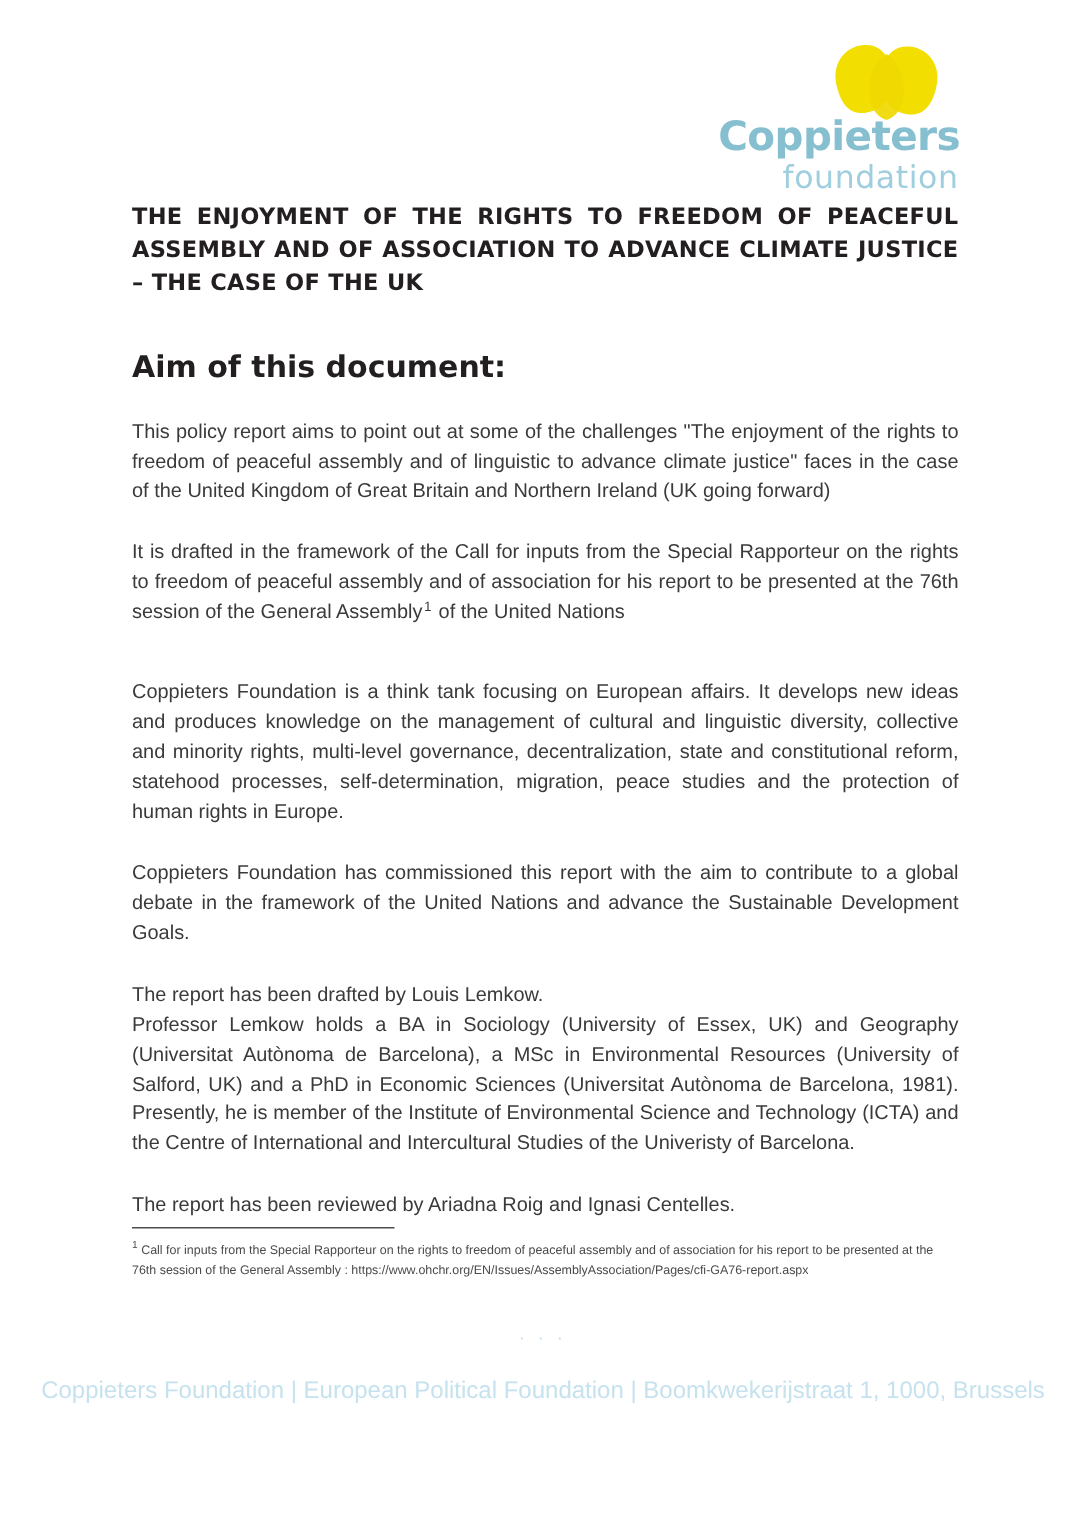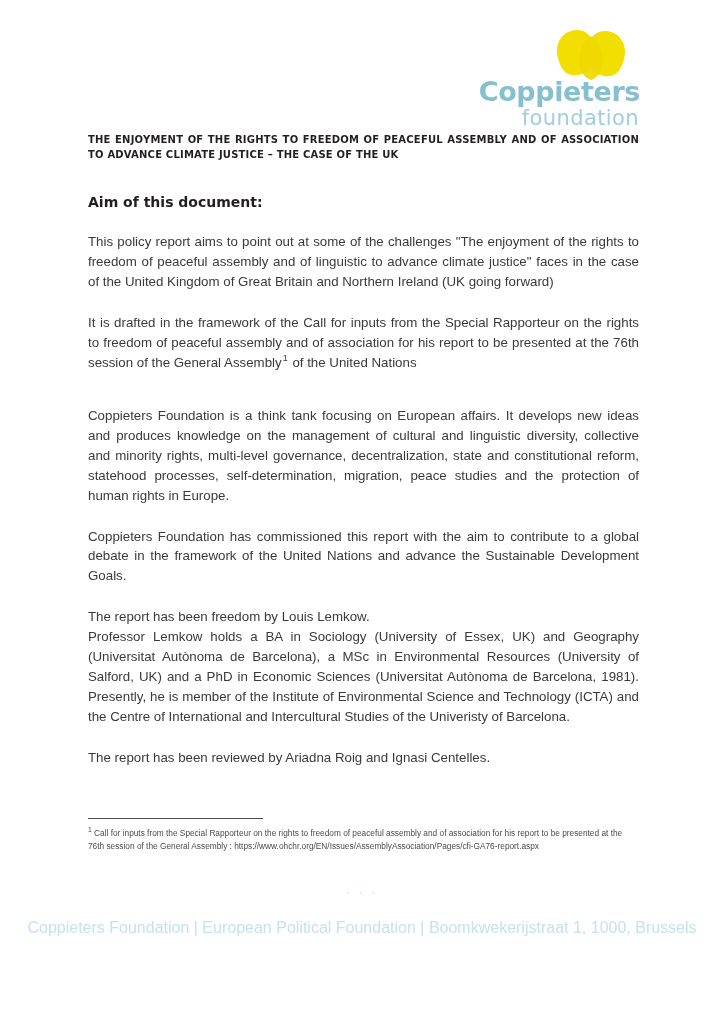--- a/index.html
+++ b/index.html
@@ -69,34 +69,34 @@
   
   .content {
     position: absolute;
     left: 88px;
     top: 133px;
     width: 551px;
   }
 
   h1.doc-title {
     font-family: "DejaVu Sans", sans-serif;
-    font-size: 10px;
+    font-size: 15px;
     font-weight: bold;
     line-height: 1.48;
     letter-spacing: 0.2px;
     text-align: justify;
     text-align-last: left;
     margin: 0 0 30px 0;
     color: #231f20;
     text-transform: uppercase;
   }
 
   h2.section-head {
     font-family: "DejaVu Sans", sans-serif;
-    font-size: 14px;
+    font-size: 20px;
     font-weight: bold;
     line-height: 1.4;
     margin: 0 0 20px 0;
     color: #231f20;
   }
 
   p.body-text {
     font-family: "Liberation Sans", sans-serif;
     font-size: 13.3px;
     line-height: 1.50;
@@ -204,21 +204,21 @@
 
     <p class="body-text"><span>It is drafted in the framework of the Call for inputs from the Special Rapporteur on the rights to freedom of peaceful assembly and of association for his report to be presented at the 76th session of the General Assembly</span><sup class="fn-ref">1</sup> <span>of the United Nations</span></p>
 
     <div class="gap-lg"></div>
 
 
     <p class="body-text">Coppieters Foundation is a think tank focusing on European affairs. It develops new ideas and produces knowledge on the management of cultural and linguistic diversity, collective and minority rights, multi-level governance, decentralization, state and constitutional reform, statehood processes, self-determination, migration, peace studies and the protection of human rights in Europe.</p>
 
     <p class="body-text">Coppieters Foundation has commissioned this report with the aim to contribute to a global debate in the framework of the United Nations and advance the Sustainable Development Goals.</p>
 
-    <p class="body-text ragged tight">The report has been freedom by Louis Lemkow.</p>
+    <p class="body-text ragged tight">The report has been drafted by Louis Lemkow.</p>
     <p class="body-text">Professor Lemkow holds a BA in Sociology (University of Essex, UK) and Geography (Universitat Autònoma de Barcelona), a MSc in Environmental Resources (University of Salford, UK) and a PhD in Economic Sciences (Universitat Autònoma de Barcelona, 1981). Presently, he is member of the Institute of Environmental Science and Technology (ICTA) and the Centre of International and Intercultural Studies of the Univeristy of Barcelona.</p>
 
     <p class="body-text ragged">The report has been reviewed by Ariadna Roig and Ignasi Centelles.</p>
 
   </div>
 
   <div class="footnote-wrap">
     <div class="footnote-rule"></div>
     <p class="footnote-text"><sup>1</sup> <span>Call for inputs from the Special Rapporteur on the rights to freedom of peaceful assembly and of association for his report to be presented at the 76th session of the General Assembly : https://www.ohchr.org/EN/Issues/AssemblyAssociation/Pages/cfi-GA76-report.aspx</span></p>
   </div>

